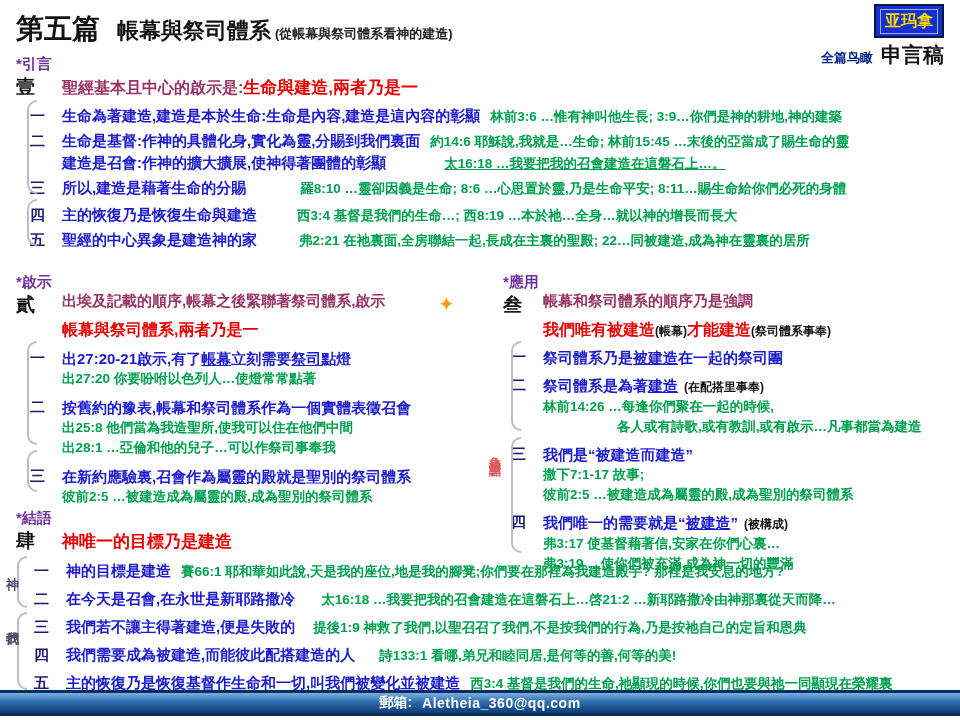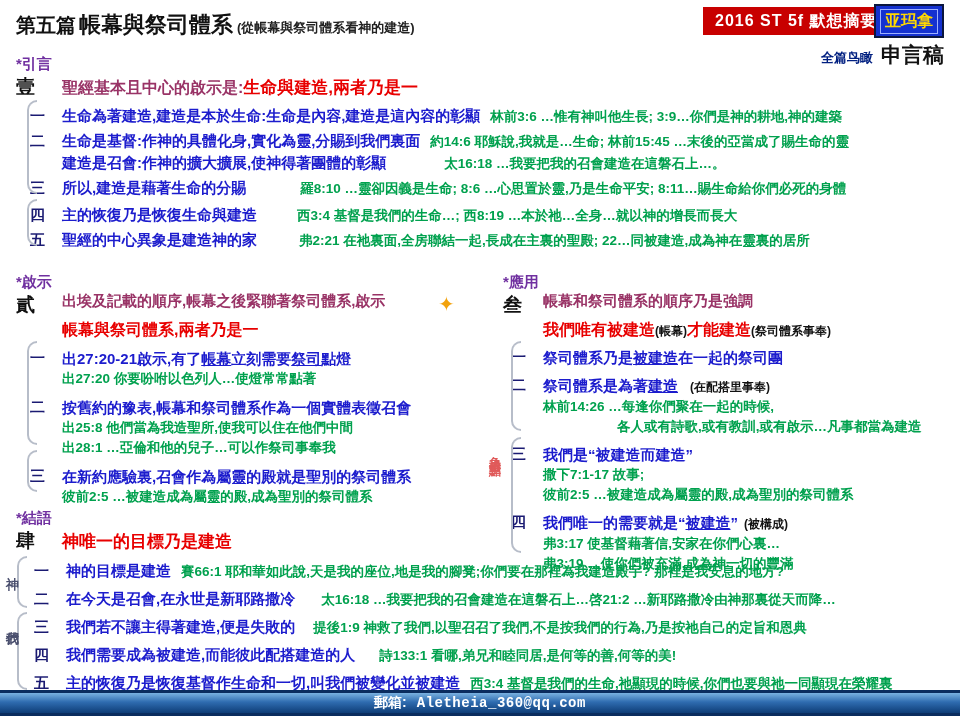--- a/index.html
+++ b/index.html
@@ -10,21 +10,21 @@
     --note-red:#e05a5a; --margin-gray:#4a4f6e; --bracket-gray:#b7bdc9;
     --footer-grad-top:#79b1e0; --footer-grad-bottom:#0e3d77; --footer-text:#ffffff;
     --header-sub-navy:#001f80;
   }
   *{margin:0;padding:0;box-sizing:border-box;}
   body{font-family:"Liberation Sans","DejaVu Sans",sans-serif;background:#e8e8e8;}
   .page{position:relative;width:960px;height:720px;background:#ffffff;overflow:hidden;}
 
   
   .hdr-left{position:absolute;left:16px;top:10px;white-space:nowrap;}
-  .part{font-size:20px;font-weight:bold;color:var(--ink);margin-right:3px;}
+  .part{font-size:28px;font-weight:bold;color:var(--ink);margin-right:17px;}
   .title{font-size:22px;font-weight:bold;color:var(--ink);}
   .subtitle{font-size:13px;font-weight:bold;color:#222;margin-left:4px;}
   .badge-red{position:absolute;left:703px;top:7px;height:28px;background:var(--badge-red-bg);
     color:var(--badge-red-text);font-size:16px;font-weight:bold;display:flex;align-items:center;
     padding:0 12px;letter-spacing:1px;}
   .badge-blue{position:absolute;left:874px;top:4px;width:70px;height:34px;background:var(--badge-blue-bg);
     border:2px solid #0b163f;display:flex;align-items:center;justify-content:center;}
   .badge-blue-inner{border:1px solid #9db0ff;padding:1px 4px;color:var(--badge-blue-text);
     font-size:16px;font-weight:bold;}
   .hdr-sub{position:absolute;right:16px;top:41px;white-space:nowrap;}
@@ -80,33 +80,30 @@
   .mlabel{position:absolute;writing-mode:vertical-rl;font-size:13px;font-weight:bold;
     color:var(--margin-gray);letter-spacing:2px;}
   .mlabel.god{left:3px;top:566px;}
   .mlabel.we{left:3px;top:620px;}
 
   .footer{position:absolute;left:0;top:690px;width:960px;height:26px;
     background:linear-gradient(to bottom,var(--footer-grad-top) 0%,#2f6cb0 45%,var(--footer-grad-bottom) 100%);
     border-top:3px solid #0a2c5e;border-bottom:3px solid #0a2c5e;
     display:flex;align-items:center;justify-content:center;color:var(--footer-text);
     font-size:14px;font-weight:bold;}
-  .footer .email{margin-left:10px;letter-spacing:.5px;font-family:Liberation Mono, monospace;}
+  .footer .email{margin-left:10px;letter-spacing:.5px;}
 </style>
 </head>
 <body>
 
 <div class="page">
 
   <div class="hdr-left">
     <span class="part">第五篇</span><span class="title">帳幕與祭司體系</span><span class="subtitle">(從帳幕與祭司體系看神的建造)</span>
   </div>
-  <div class="badge-red">
-    <span>2016 ST 5f 默想摘要</span>
-  </div>
   <div class="badge-blue">
     <span class="badge-blue-inner">亚玛拿</span>
   </div>
   <div class="hdr-sub">
     <span class="overview">全篇鸟瞰</span><span class="doctype">申言稿</span>
   </div>
 
   <div class="sec-intro">
     <div class="tag">*引言</div>
     <div class="head">
@@ -115,21 +112,21 @@
       <span class="emph">生命與建造,兩者乃是一</span>
     </div>
     <div class="row">
       <span class="num">一</span>
       <div class="body"><span class="itext">生命為著建造,建造是本於生命:生命是內容,建造是這內容的彰顯</span><span class="ref gap">林前3:6 …惟有神叫他生長; 3:9…你們是神的耕地,神的建築</span></div>
     </div>
     <div class="row">
       <span class="num">二</span>
       <div class="body">
         <div><span class="itext">生命是基督:作神的具體化身,實化為靈,分賜到我們裏面</span><span class="ref gap">約14:6 耶穌說,我就是…生命; 林前15:45 …末後的亞當成了賜生命的靈</span></div>
-        <div><span class="itext">建造是召會:作神的擴大擴展,使神得著團體的彰顯</span><span class="ref" style="margin-left:58px;">太16:18 …我要把我的召會建造在這磐石上…。</span></div>
+        <div><span class="itext">建造是召會:作神的擴大擴展,使神得著團體的彰顯</span><span class="ref" style="margin-left:58px;text-decoration:underline;">太16:18 …我要把我的召會建造在這磐石上…。</span></div>
       </div>
     </div>
     <div class="row">
       <span class="num">三</span>
       <div class="body"><span class="itext">所以,建造是藉著生命的分賜</span><span class="ref" style="margin-left:54px;">羅8:10 …靈卻因義是生命; 8:6 …心思置於靈,乃是生命平安; 8:11…賜生命給你們必死的身體</span></div>
     </div>
     <div class="row grp2">
       <span class="num">四</span>
       <div class="body"><span class="itext">主的恢復乃是恢復生命與建造</span><span class="ref" style="margin-left:40px;">西3:4 基督是我們的生命…; 西8:19 …本於祂…全身…就以神的增長而長大</span></div>
     </div>
@@ -182,21 +179,21 @@
       <span class="emph">我們唯有被建造</span><span class="paren">(帳幕)</span><span class="emph">才能建造</span><span class="paren">(祭司體系事奉)</span>
     </div>
 
     <div class="row item">
       <span class="num">一</span>
       <div class="body"><span class="itext"><span>祭司體系乃是</span><u>被建造</u><span>在一起的祭司團</span></span></div>
     </div>
     <div class="row item">
       <span class="num">二</span>
       <div class="body">
-        <div class="itext"><span>祭司體系是為著</span><u>建造</u><span class="paren" style="margin-left:12px;">(在配搭里事奉)</span></div>
+        <div class="itext"><span>祭司體系是為著</span><u>建造</u><span class="paren" style="margin-left:6px;">(在配搭里事奉)</span></div>
         <div class="ref">林前14:26 …每逢你們聚在一起的時候,</div>
         <span class="ref ref-indent">各人或有詩歌,或有教訓,或有啟示…凡事都當為建造</span>
       </div>
     </div>
     <div class="row item">
       <span class="num">三</span>
       <div class="body">
         <div class="itext">我們是“被建造而建造”</div>
         <div class="ref">撒下7:1-17 故事;</div>
         <div class="ref">彼前2:5 …被建造成為屬靈的殿,成為聖別的祭司體系</div>

